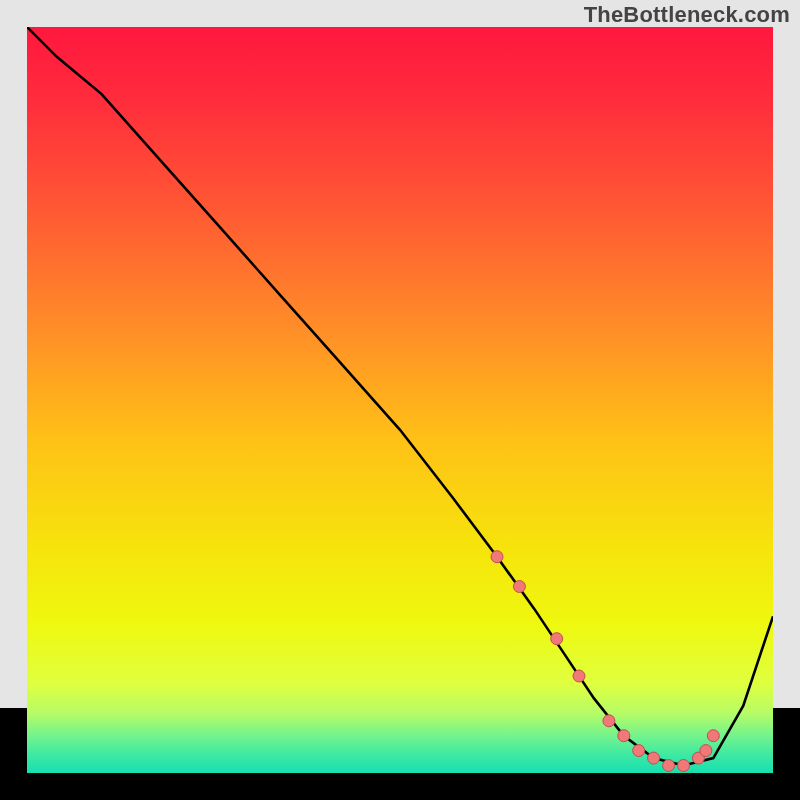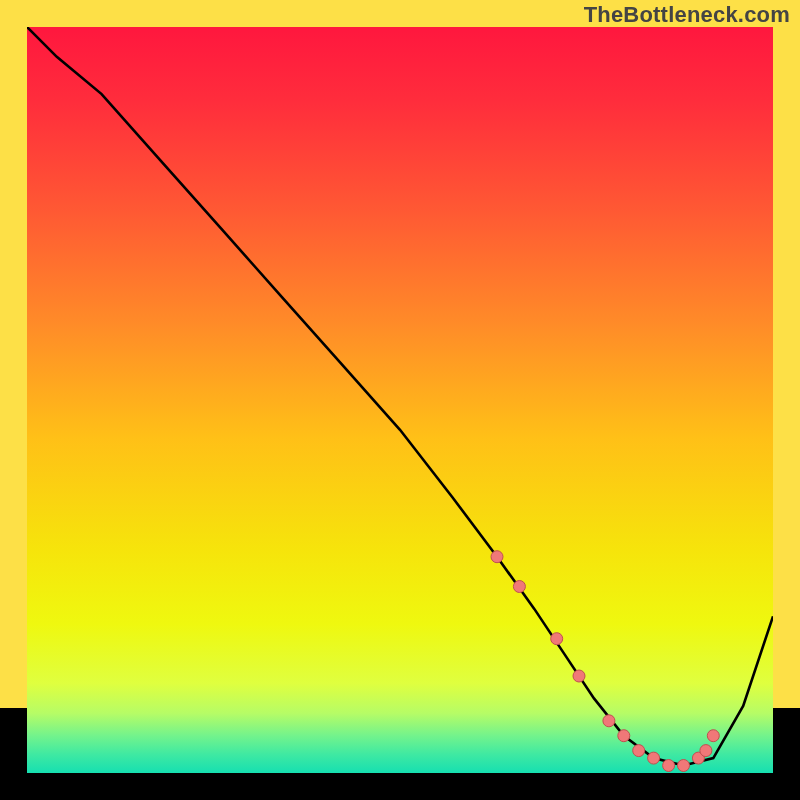--- a/index.html
+++ b/index.html
@@ -8,21 +8,21 @@
     width: 800px;
     height: 800px;
     background: #000;
     font-family: Arial, Helvetica, sans-serif;
     overflow: hidden;
   }
   .frame {
     position: relative;
     width: 800px;
     height: 708px;
-    background: #fde047;
+    background: #e5e5e5;
     text-decoration: underline;
   }
   .watermark {
     position: absolute;
     top: 2px;
     right: 10px;
     color: #444;
     font-size: 22px;
     font-weight: 600;
     letter-spacing: 0.2px;

